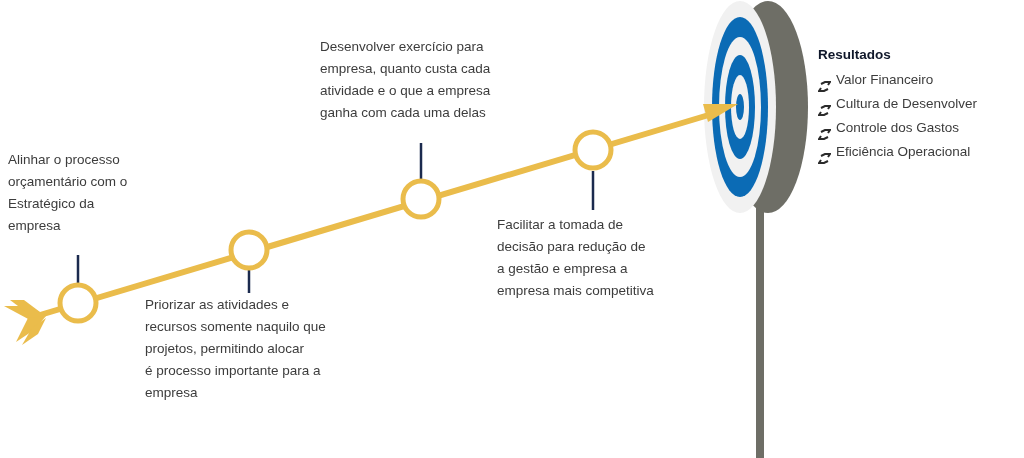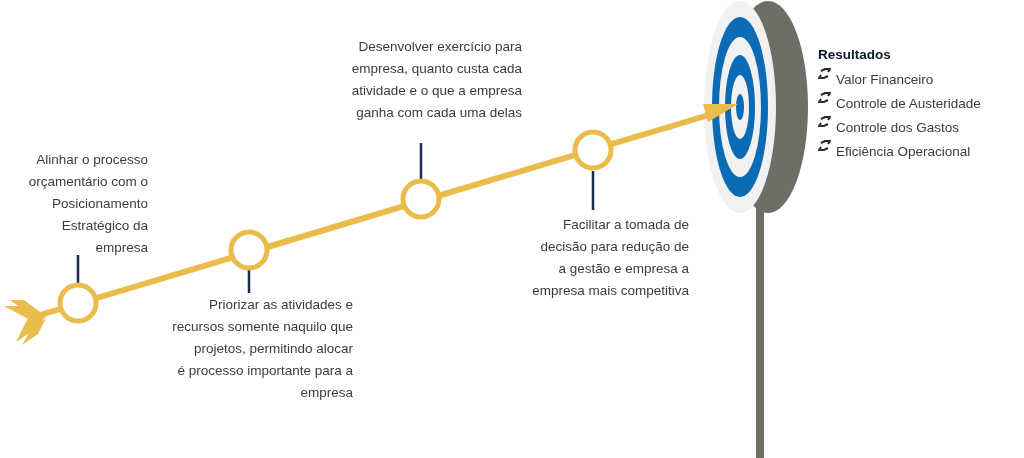--- a/index.html
+++ b/index.html
@@ -1,22 +1,22 @@
 <!DOCTYPE html>
 <html><head>
   <meta charset="utf-8">
   <style>
     html, body { margin: 0; padding: 0; background: #ffffff; }
     body { width: 1024px; height: 458px; position: relative; overflow: hidden;
            font-family: "Liberation Sans", "DejaVu Sans", sans-serif; color: #3a3a3a; }
     svg.art { position: absolute; left: 0; top: 0; }
-    .step-text { position: absolute; text-align: right; font-size: 13.5px; line-height: 22px; color: #3c3c3c; }
+    .step-text { position: absolute; text-align: left; font-size: 13.5px; line-height: 22px; color: #3c3c3c; }
     .results { position: absolute; left: 818px; top: 44px; font-size: 13.5px; color: #3c3c3c; }
     .results .title { font-weight: bold; color: #0f172a; margin-bottom: 2px; line-height: 22px; }
-    .results .item { display: flex; align-items: flex-start; line-height: 24px; }
+    .results .item { display: flex; align-items: flex-end; line-height: 24px; }
     .results .icon { width: 13px; height: 11px; margin-right: 5px; display: inline-block; }
   </style>
 </head>
 <body>
 
 <svg class="art" width="1024" height="458" viewBox="0 0 1024 458">
 
   <rect x="756" y="205" width="8" height="253" fill="#6E6E66"></rect>
 
   <ellipse cx="768" cy="107" rx="40" ry="106" fill="#6E6E66"></ellipse>
@@ -48,21 +48,20 @@
 
   <circle cx="78" cy="303" r="18" fill="#ffffff" stroke="#EABC4B" stroke-width="5"></circle>
   <circle cx="249" cy="250" r="18" fill="#ffffff" stroke="#EABC4B" stroke-width="5"></circle>
   <circle cx="421" cy="199" r="18" fill="#ffffff" stroke="#EABC4B" stroke-width="5"></circle>
   <circle cx="593" cy="150" r="18" fill="#ffffff" stroke="#EABC4B" stroke-width="5"></circle>
 </svg>
 
 <div class="step-text" style="left:8px; top:149px; width:140px;">
   <div>Alinhar o processo</div>
   <div>orçamentário com o</div>
-  <div>Posicionamento</div>
   <div>Estratégico da</div>
   <div>empresa</div>
 </div>
 
 <div class="step-text" style="left:145px; top:294px; width:208px;">
   <div>Priorizar as atividades e</div>
   <div>recursos somente naquilo que</div>
   <div>projetos, permitindo alocar</div>
   <div>é processo importante para a</div>
   <div>empresa</div>
@@ -87,21 +86,21 @@
   <div class="item">
     <svg class="icon" viewBox="0 0 13 11">
         <path d="M3 3 L7 1 L12 1 L10 4 M10 8 L6 10 L1 10 L3 7" fill="none" stroke="#2b2b2b" stroke-width="2"></path>
       </svg>
     <span>Valor Financeiro</span>
   </div>
   <div class="item">
     <svg class="icon" viewBox="0 0 13 11">
         <path d="M3 3 L7 1 L12 1 L10 4 M10 8 L6 10 L1 10 L3 7" fill="none" stroke="#2b2b2b" stroke-width="2"></path>
       </svg>
-    <span>Controle de Austeridade</span>
+    <span>Cultura de Desenvolver</span>
   </div>
   <div class="item">
     <svg class="icon" viewBox="0 0 13 11">
         <path d="M3 3 L7 1 L12 1 L10 4 M10 8 L6 10 L1 10 L3 7" fill="none" stroke="#2b2b2b" stroke-width="2"></path>
       </svg>
     <span>Controle dos Gastos</span>
   </div>
   <div class="item">
     <svg class="icon" viewBox="0 0 13 11">
         <path d="M3 3 L7 1 L12 1 L10 4 M10 8 L6 10 L1 10 L3 7" fill="none" stroke="#2b2b2b" stroke-width="2"></path>

